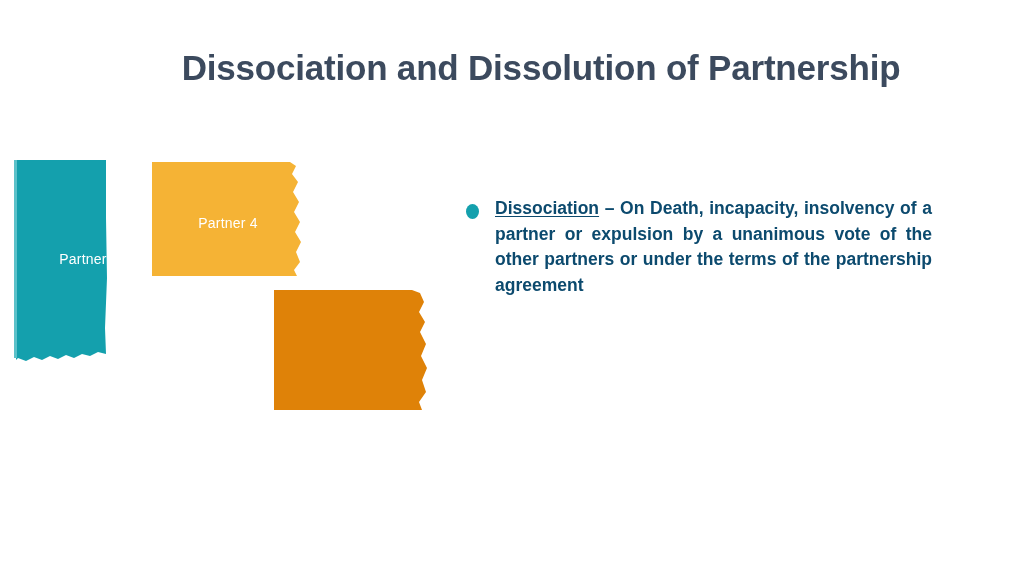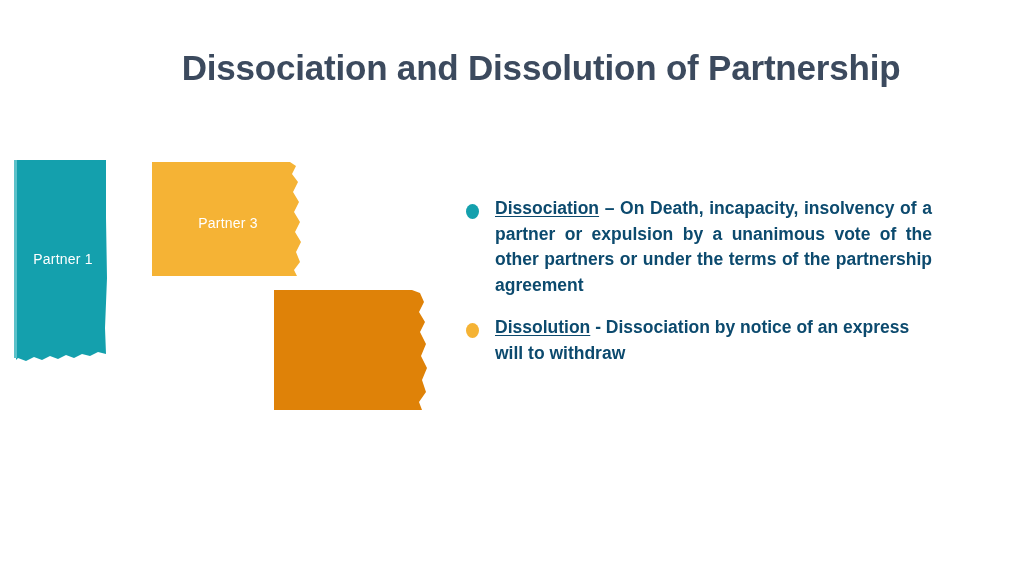--- a/index.html
+++ b/index.html
@@ -61,21 +61,21 @@
     font-weight: normal;
     letter-spacing: 0.2px;
     pointer-events: none;
   }
 
   #block-p1 { left: 14px;  top: 158px; width: 98px;  height: 210px; }
   #block-p2 { left: 150px; top: 160px; width: 156px; height: 120px; }
   #block-p3 { left: 143px; top: 288px; width: 102px; height: 208px; }
   #block-p4 { left: 272px; top: 288px; width: 160px; height: 128px; }
 
-  #block-p1 .block-label { top: 93px; }
+  #block-p1 .block-label { top: 93px; padding-left: 26px; }
   #block-p2 .block-label { top: 55px; }
   #block-p3 .block-label { top: 85px; }
   #block-p4 .block-label { top: 55px; }
 
   
   .bullets {
     position: absolute;
     left: 462px;
     top: 196px;
     width: 470px;
@@ -128,21 +128,21 @@
       </svg>
       <div class="block-label">Partner 1</div>
     </div>
 
     <div class="block" id="block-p2">
       <svg width="156" height="120" viewBox="0 0 156 120">
         <path d="M2,2 L140,2 L146,6 L142,14 L148,22 L143,32 L149,42
                  L144,52 L150,62 L145,72 L151,82 L146,92 L150,102
                  L144,110 L147,116 L2,116 Z" fill="#f5b335"></path>
       </svg>
-      <div class="block-label">Partner 3</div>
+      <div class="block-label">Partner 4</div>
     </div>
 
 
     <div class="block" id="block-p4">
       <svg width="160" height="128" viewBox="0 0 160 128">
         <path d="M2,2 L140,2 L148,5 L152,14 L147,24 L153,34 L148,44
                  L154,56 L149,68 L155,80 L150,92 L154,104 L147,114
                  L150,122 L2,122 Z" fill="#df8208"></path>
       </svg>
     </div>
@@ -151,22 +151,16 @@
 
   <div class="bullets">
 
     <div class="bullet-row">
       <span class="bullet-dot teal"></span>
       <div class="bullet-text">
         <span class="bullet-term">Dissociation</span><span> – On Death, incapacity, insolvency of a partner or expulsion by a unanimous vote of the other partners or under the terms of the partnership agreement</span>
       </div>
     </div>
 
-    <div class="bullet-row">
-      <span class="bullet-dot amber"></span>
-      <div class="bullet-text no-justify">
-        <span class="bullet-term">Dissolution</span><span> - Dissociation by notice of an express will to withdraw</span>
-      </div>
-    </div>
 
   </div>
 
 </div>
 
 </body></html>

